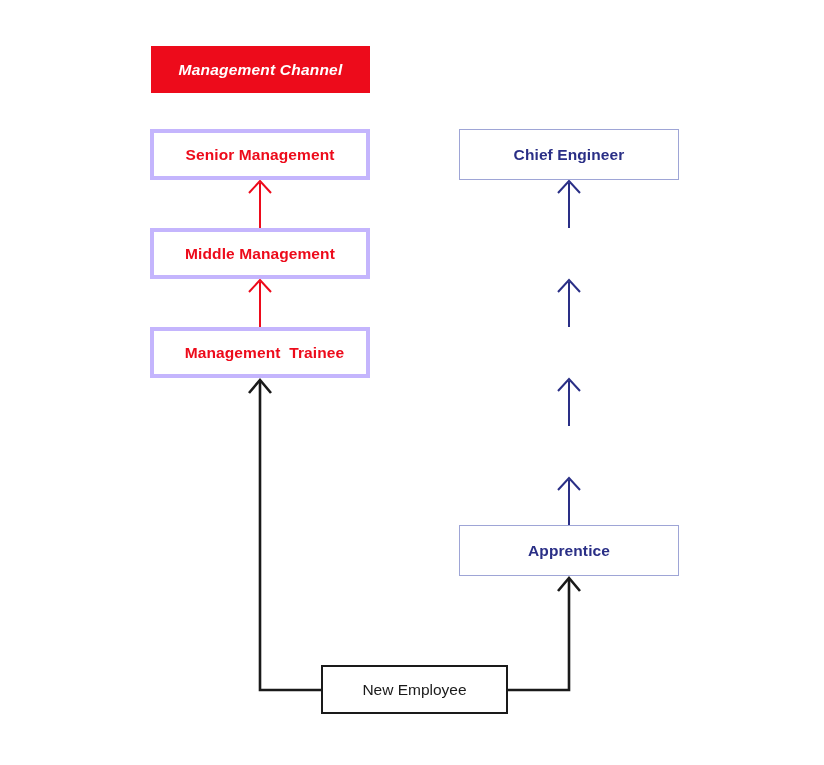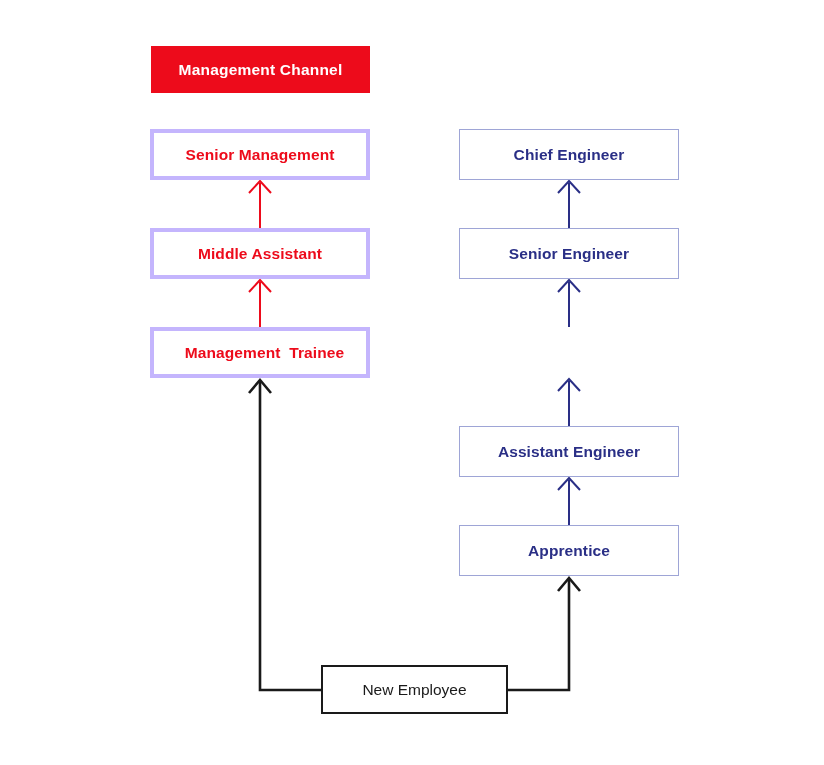--- a/index.html
+++ b/index.html
@@ -40,20 +40,21 @@
     height: 47px;
     font-size: 15.5px;
     font-weight: bold;
     letter-spacing: 0.2px;
     color: #ffffff;
   }
   .header-mgmt {
     left: 151px;
     top: 46px;
     background: #ED0B1B;
+    font-style: italic;
   }
   .header-prof {
     left: 459px;
     top: 46px;
     background: #1E2483;
   }
   .level-box {
     width: 220px;
     height: 51px;
     background: #ffffff;
@@ -136,28 +137,26 @@
       <polyline points="508,690 569,690 569,580" fill="none" stroke="#1A1A1A" stroke-width="2.6" stroke-linejoin="miter" stroke-linecap="butt"></polyline>
       <polyline points="558,591 569,578 580,591" fill="none" stroke="#1A1A1A" stroke-width="2.6"></polyline>
     </g>
   </svg>
 
   <div class="node channel-header header-mgmt">Management Channel</div>
 
 
   <div class="node level-box box-red row-1">Senior Management</div>
 
-  <div class="node level-box box-red row-2">Middle Assistant</div>
+  <div class="node level-box box-red row-2">Middle Management</div>
 
   <div class="node level-box box-red row-3">Management  Trainee</div>
 
   <div class="node level-box box-blue row-1">Chief Engineer</div>
 
-  <div class="node level-box box-blue row-2">Senior Engineer</div>
 
 
-  <div class="node level-box box-blue row-4">Assistant Engineer</div>
 
   <div class="node level-box box-blue row-5">Apprentice</div>
 
   <div class="node entry-box">New Employee</div>
 
 </div>
 
 </body></html>

